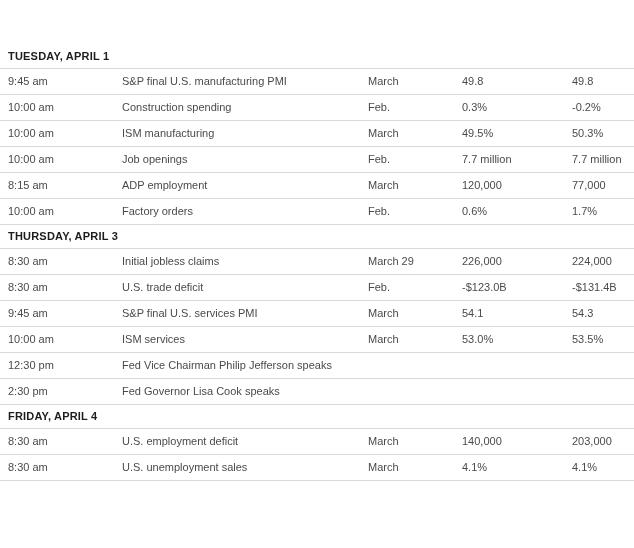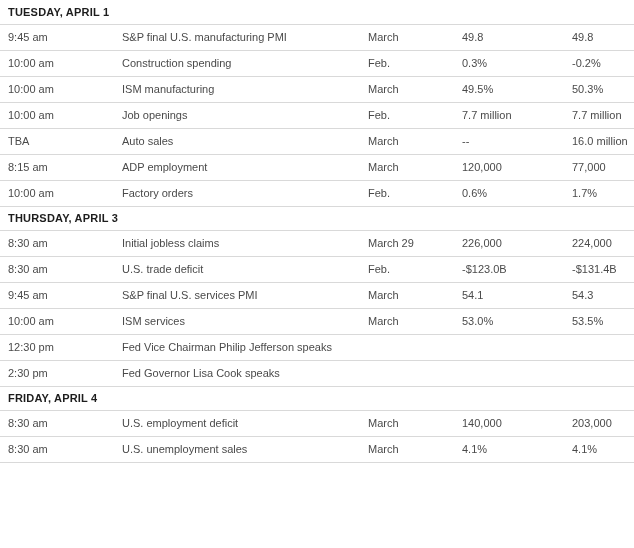--- a/index.html
+++ b/index.html
@@ -11,20 +11,21 @@
   body {
     width: 634px;
     height: 548px;
     font-family: "Liberation Sans", "DejaVu Sans", sans-serif;
     overflow: hidden;
   }
   table.calendar {
     width: 634px;
     border-collapse: collapse;
     table-layout: fixed;
+    margin-top: 44px;
   }
   table.calendar td {
     height: 26px;
     font-size: 11px;
     color: #4a4a4a;
     border-bottom: 1px solid #d9d9d9;
     padding: 0 4px 0 8px;
     vertical-align: middle;
     white-space: nowrap;
     overflow: hidden;
@@ -72,27 +73,20 @@
         <td>March</td>
         <td>49.5%</td>
         <td>50.3%</td>
       </tr>
       <tr>
         <td>10:00 am</td>
         <td>Job openings</td>
         <td>Feb.</td>
         <td>7.7 million</td>
         <td>7.7 million</td>
-      </tr>
-      <tr>
-        <td>TBA</td>
-        <td>Auto sales</td>
-        <td>March</td>
-        <td>--</td>
-        <td>16.0 million</td>
       </tr>
       <tr>
         <td>8:15 am</td>
         <td>ADP employment</td>
         <td>March</td>
         <td>120,000</td>
         <td>77,000</td>
       </tr>
       <tr>
         <td>10:00 am</td>

